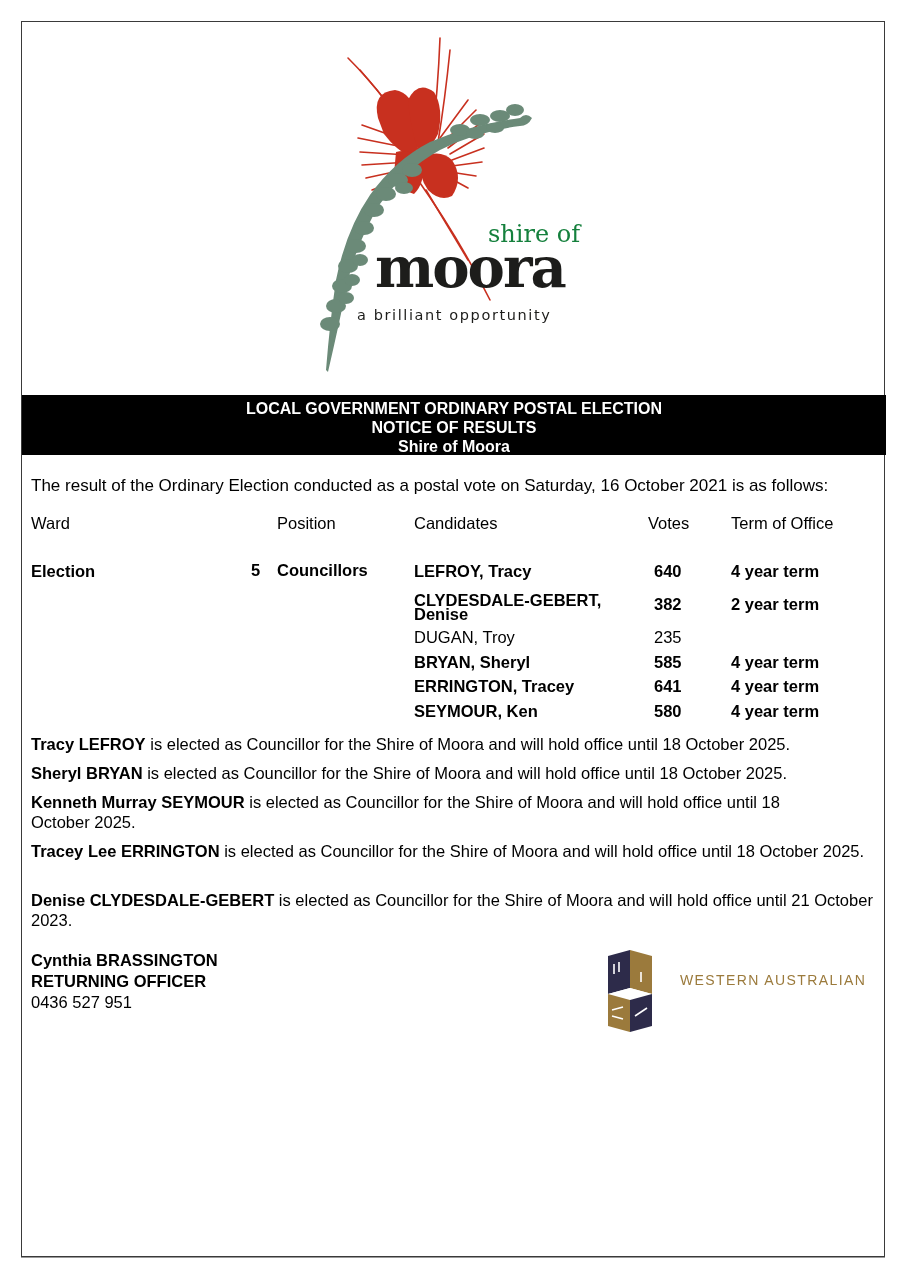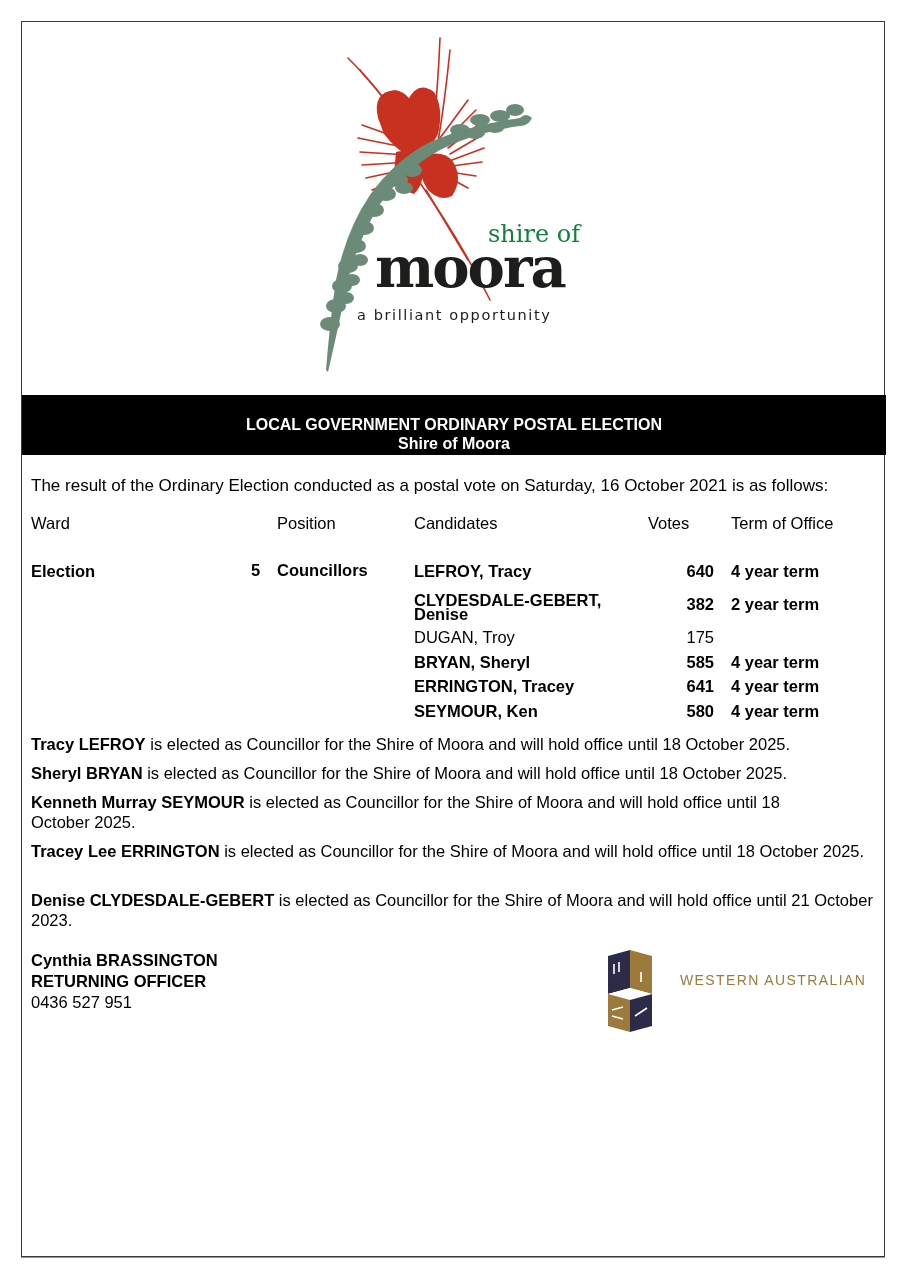--- a/index.html
+++ b/index.html
@@ -14,31 +14,31 @@
   .logo-shireof { position: absolute; left: 188px; top: 190px; font-family: "DejaVu Serif", serif;
                   font-size: 24px; color: #15803d; letter-spacing: 0px; }
   .logo-moora { position: absolute; left: 75px; top: 205px; font-family: "DejaVu Serif", serif;
                 font-weight: bold; font-size: 56px; color: #1d1d1b; letter-spacing: -2px; line-height: 64px; }
   .logo-tag { position: absolute; left: 57px; top: 277px; font-family: "DejaVu Sans", sans-serif;
               font-size: 14.5px; color: #1d1d1b; letter-spacing: 1.6px; white-space: nowrap; }
 
   
   .banner { position: absolute; left: 22px; top: 395px; width: 864px; height: 60px; background: #000;
             color: #fff; text-align: center; font-weight: bold; font-size: 16px; line-height: 19px;
-            padding-top: 20px; box-sizing: border-box; }
+            padding-top: 4px; box-sizing: border-box; }
   .banner div { white-space: nowrap; }
 
   .intro { position: absolute; left: 31px; top: 476px; font-size: 17px; white-space: nowrap; }
 
   
   .tbl { position: absolute; left: 31px; top: 514px; width: 850px; font-size: 16.5px; }
   .th { position: absolute; font-weight: normal; top: 0; white-space: nowrap; }
   .cell { position: absolute; white-space: nowrap; line-height: 20px; }
   .b { font-weight: bold; }
-  .num { text-align: right; width: 60px; }
+  .num { text-align: left; width: 60px; }
 
   .para { position: absolute; left: 31px; width: 845px; font-size: 16.5px; line-height: 20px; }
   .para b { font-weight: bold; }
 
   .sig { position: absolute; left: 31px; top: 950px; font-size: 16.5px; line-height: 21px; }
   .sig .b { font-weight: bold; }
 
   .waec { position: absolute; left: 605px; top: 950px; width: 285px; height: 85px; }
   .waec svg { position: absolute; left: 0; top: 0; }
   .waec-line1 { position: absolute; left: 75px; top: 22px; font-family: "Liberation Sans", sans-serif;
@@ -108,20 +108,21 @@
         <ellipse cx="46" cy="268" rx="8" ry="6"></ellipse>
     </g>
   </svg>
   <span class="logo-shireof">shire of</span>
   <span class="logo-moora">moora</span>
   <span class="logo-tag">a brilliant opportunity</span>
 </div>
 
 <div class="banner">
   <div>LOCAL GOVERNMENT ORDINARY POSTAL ELECTION</div>
+  <div>NOTICE OF RESULTS</div>
   <div>Shire of Moora</div>
 </div>
 
 <div class="intro">The result of the Ordinary Election conducted as a postal vote on Saturday, 16 October 2021 is as follows:</div>
 
 <div class="tbl">
   <span class="th" style="left:0">Ward</span>
   <span class="th" style="left:246px">Position</span>
   <span class="th" style="left:383px">Candidates</span>
   <span class="th" style="left:617px">Votes</span>
@@ -139,21 +140,21 @@
 
   <div>
     <span class="cell b" style="left:383px; top:76px">CLYDESDALE-GEBERT,</span>
     <span class="cell b" style="left:383px; top:90px">Denise</span>
     <span class="cell b num" style="left:623px; top:80px">382</span>
     <span class="cell b" style="left:700px; top:80px">2 year term</span>
   </div>
 
   <div>
     <span class="cell" style="left:383px; top:113px">DUGAN, Troy</span>
-    <span class="cell num" style="left:623px; top:113px">175</span>
+    <span class="cell num" style="left:623px; top:113px">235</span>
     <span class="cell" style="left:700px; top:113px"></span>
   </div>
 
   <div>
     <span class="cell b" style="left:383px; top:138px">BRYAN, Sheryl</span>
     <span class="cell b num" style="left:623px; top:138px">585</span>
     <span class="cell b" style="left:700px; top:138px">4 year term</span>
   </div>
 
   <div>

